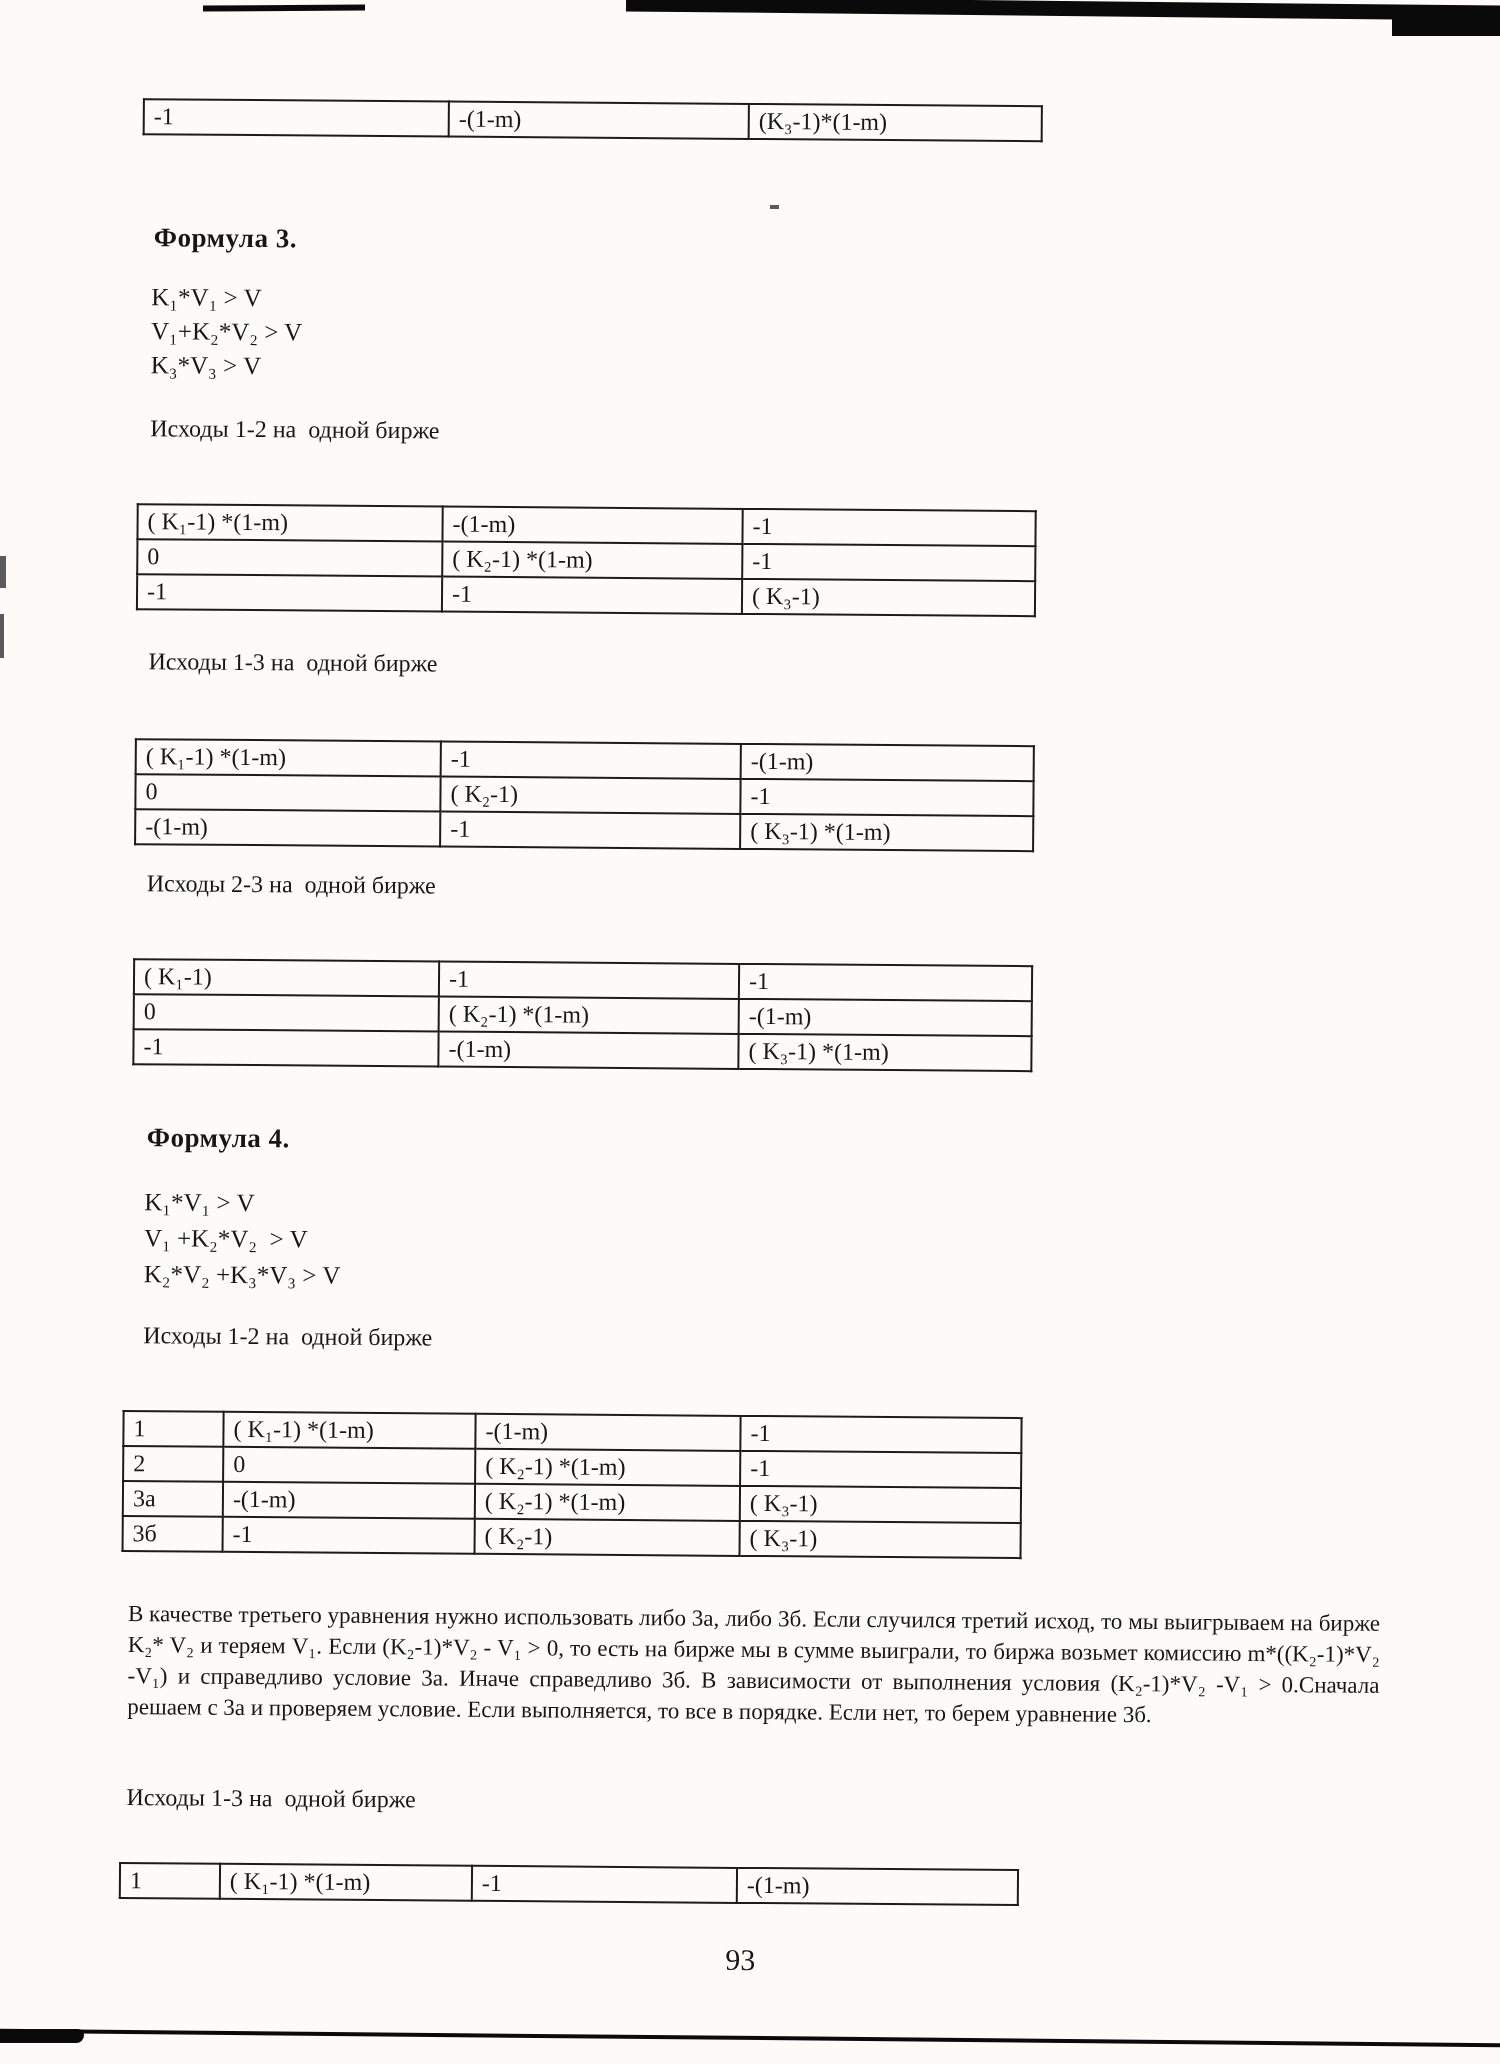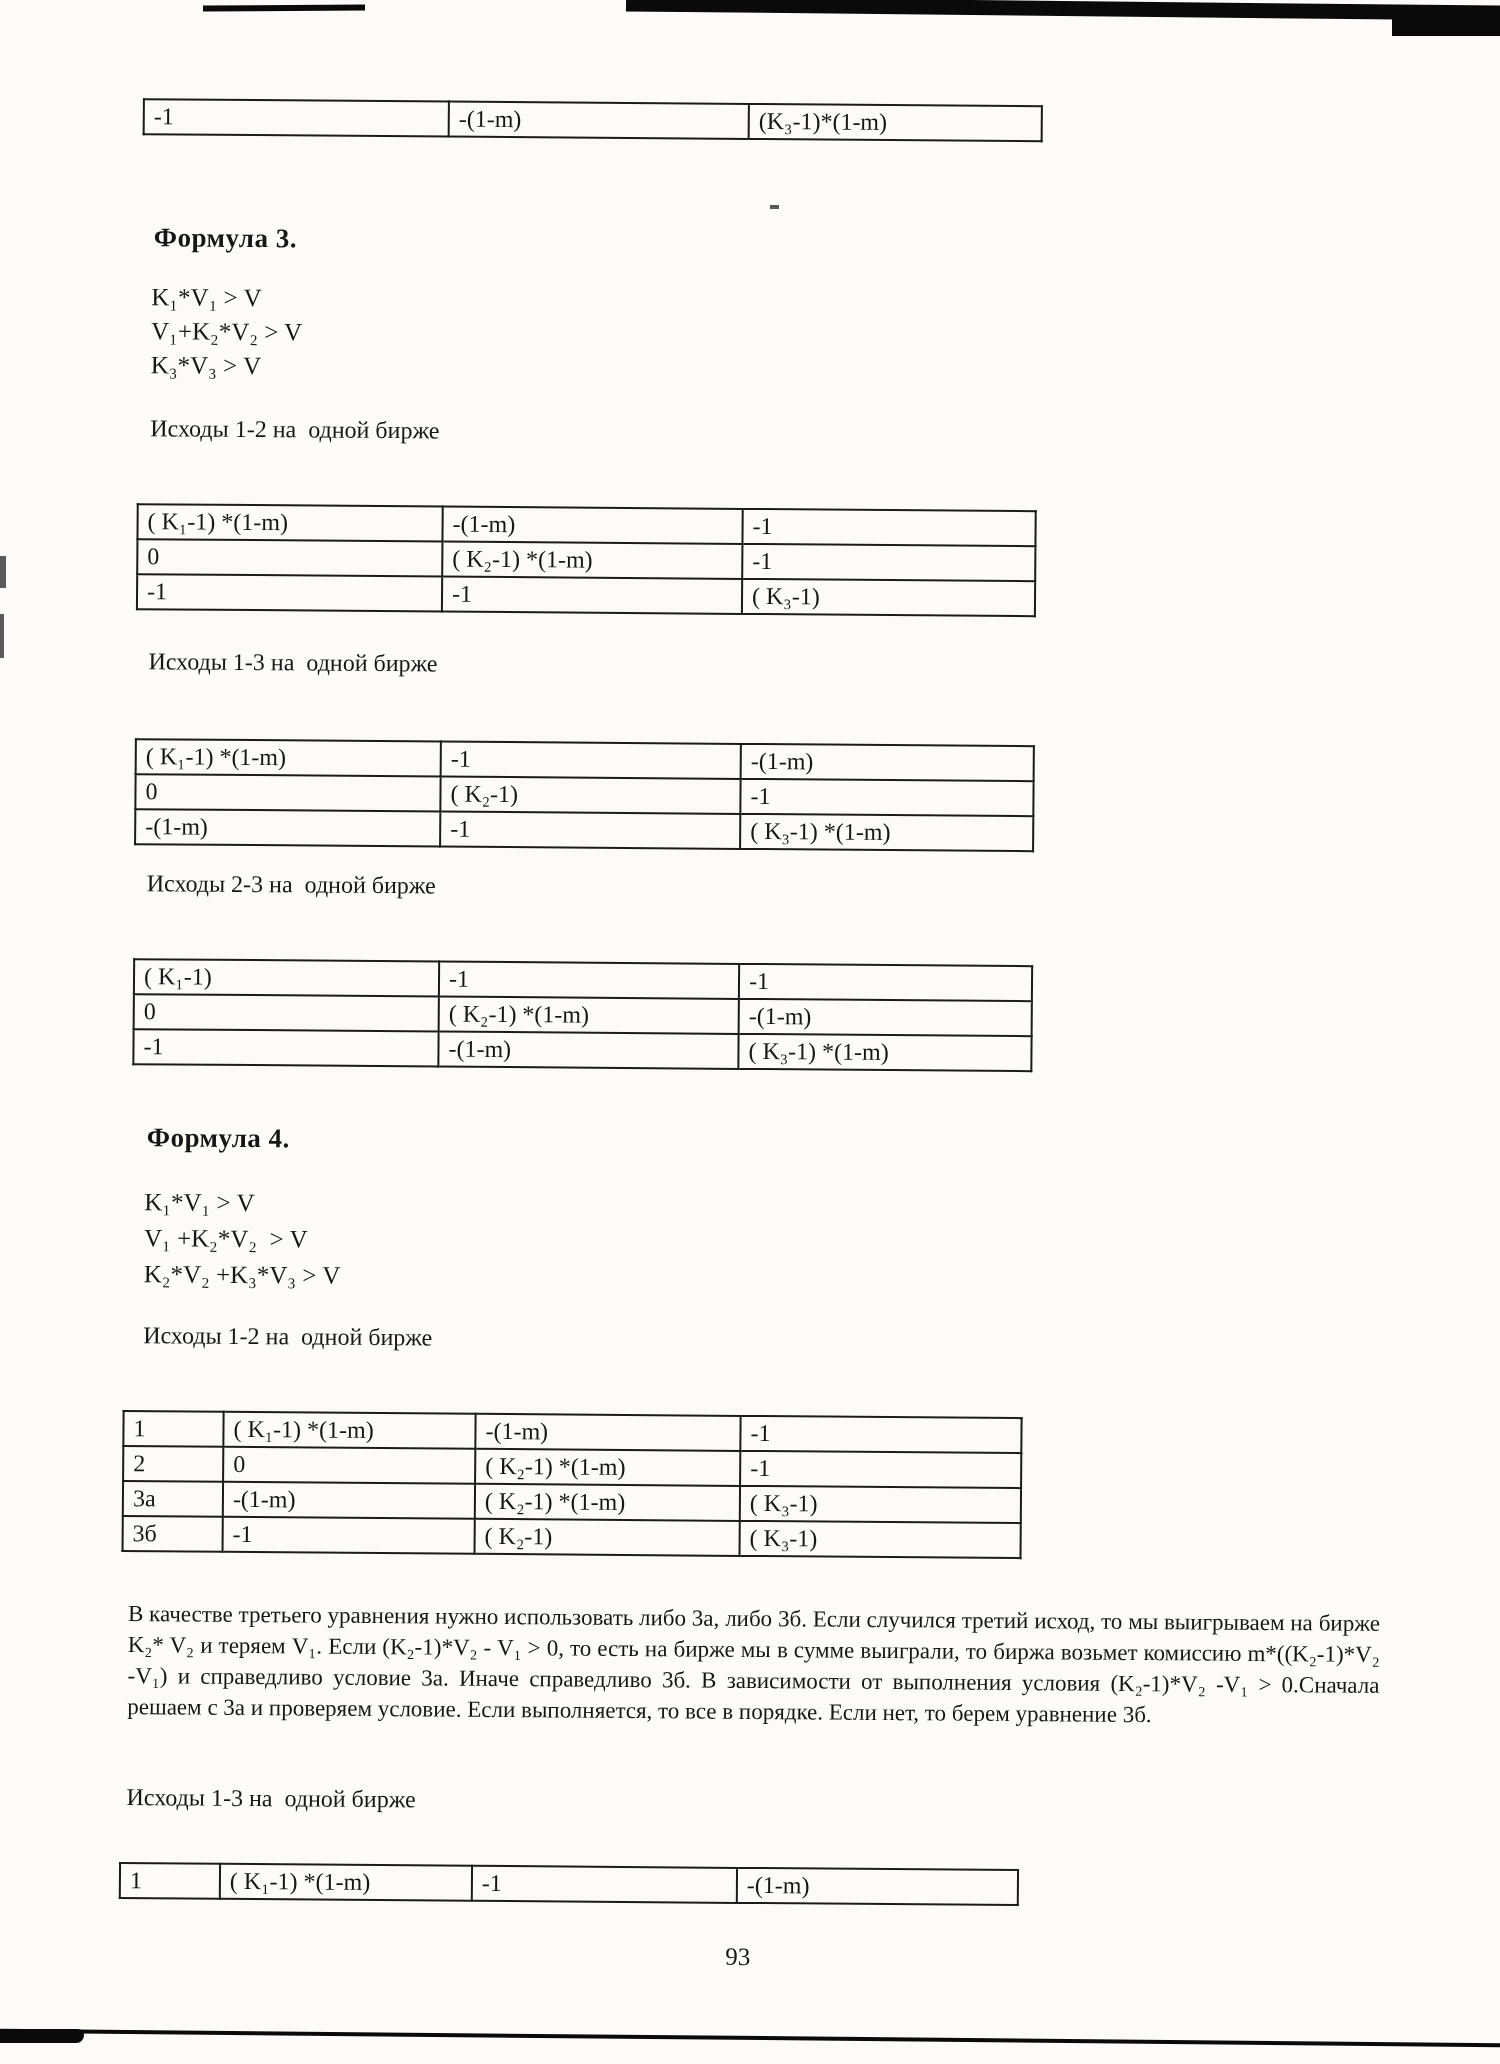--- a/index.html
+++ b/index.html
@@ -37,21 +37,21 @@
     vertical-align: middle;
     white-space: nowrap;
     overflow: hidden;
   }
   .note {
     font-size: 23px;
     line-height: 31px;
     text-align: justify;
     text-align-last: left;
   }
-  .pagenum { font-size: 25px; }
+  .pagenum { font-size: 30px; }
   .artifact { position: absolute; background: #0a0a0a; }
   .speck { position: absolute; background: #5a5a5a; }
 </style>
 </head>
 <body>
 
 <div class="page">
 
   <div class="artifact" style="left:203px; top:5px; width:162px; height:6px; transform:rotate(-0.3deg);"></div>
   <div class="artifact" style="left:626px; top:1px; width:880px; height:15px; transform:rotate(0.6deg);"></div>

